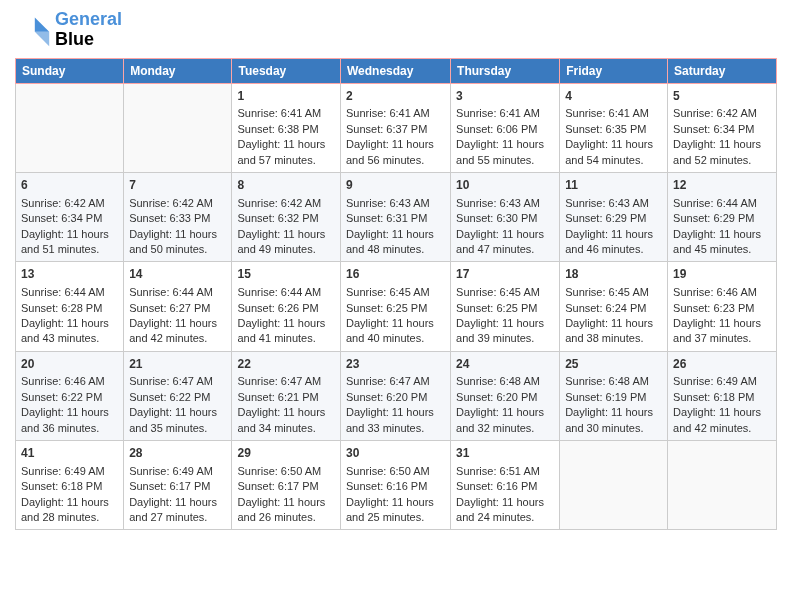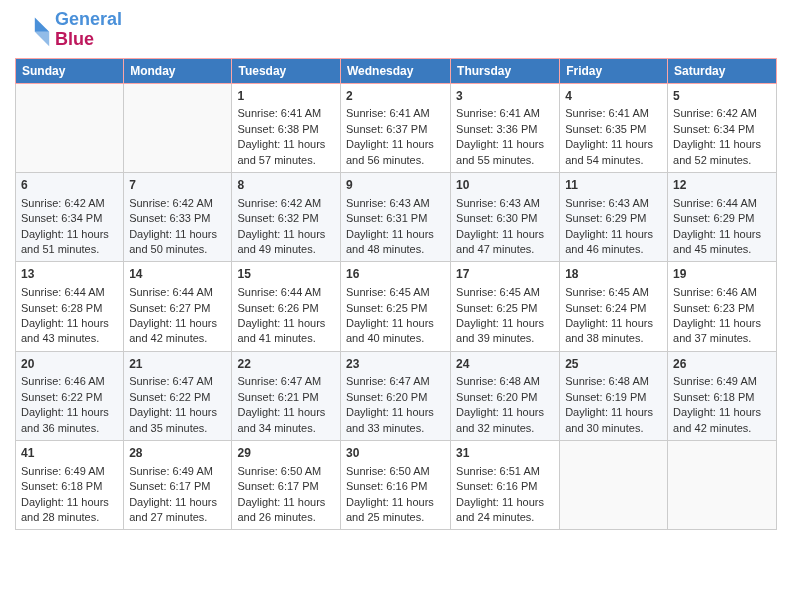--- a/index.html
+++ b/index.html
@@ -98,21 +98,21 @@
 
 <div class="page">
   <div class="header">
     <div class="logo">
       <svg class="logo-icon" viewBox="0 0 40 40">
         <polygon points="22,6 38,22 22,22" fill="#4a90d9"></polygon>
         <polygon points="22,22 38,22 38,38" fill="#4a90d9" opacity="0.6"></polygon>
       </svg>
       <div class="logo-text">
         <div><span>General</span></div>
-        <div style="color:#be185d">Blue</div>
+        <div style="color:#000000">Blue</div>
       </div>
     </div>
     <div class="title-block">
       <div class="month-title"></div>
       <div class="location-title"></div>
     </div>
   </div>
 
   <table class="calendar-table">
     <thead>
@@ -138,21 +138,21 @@
           </td>
           <td>
             <span class="day-num">2</span>
             <div>Sunrise: 6:41 AM</div>
             <div>Sunset: 6:37 PM</div>
             <div>Daylight: 11 hours and 56 minutes.</div>
           </td>
           <td>
             <span class="day-num">3</span>
             <div>Sunrise: 6:41 AM</div>
-            <div>Sunset: 3:36 PM</div>
+            <div>Sunset: 6:06 PM</div>
             <div>Daylight: 11 hours and 55 minutes.</div>
           </td>
           <td>
             <span class="day-num">4</span>
             <div>Sunrise: 6:41 AM</div>
             <div>Sunset: 6:35 PM</div>
             <div>Daylight: 11 hours and 54 minutes.</div>
           </td>
           <td>
             <span class="day-num">5</span>

